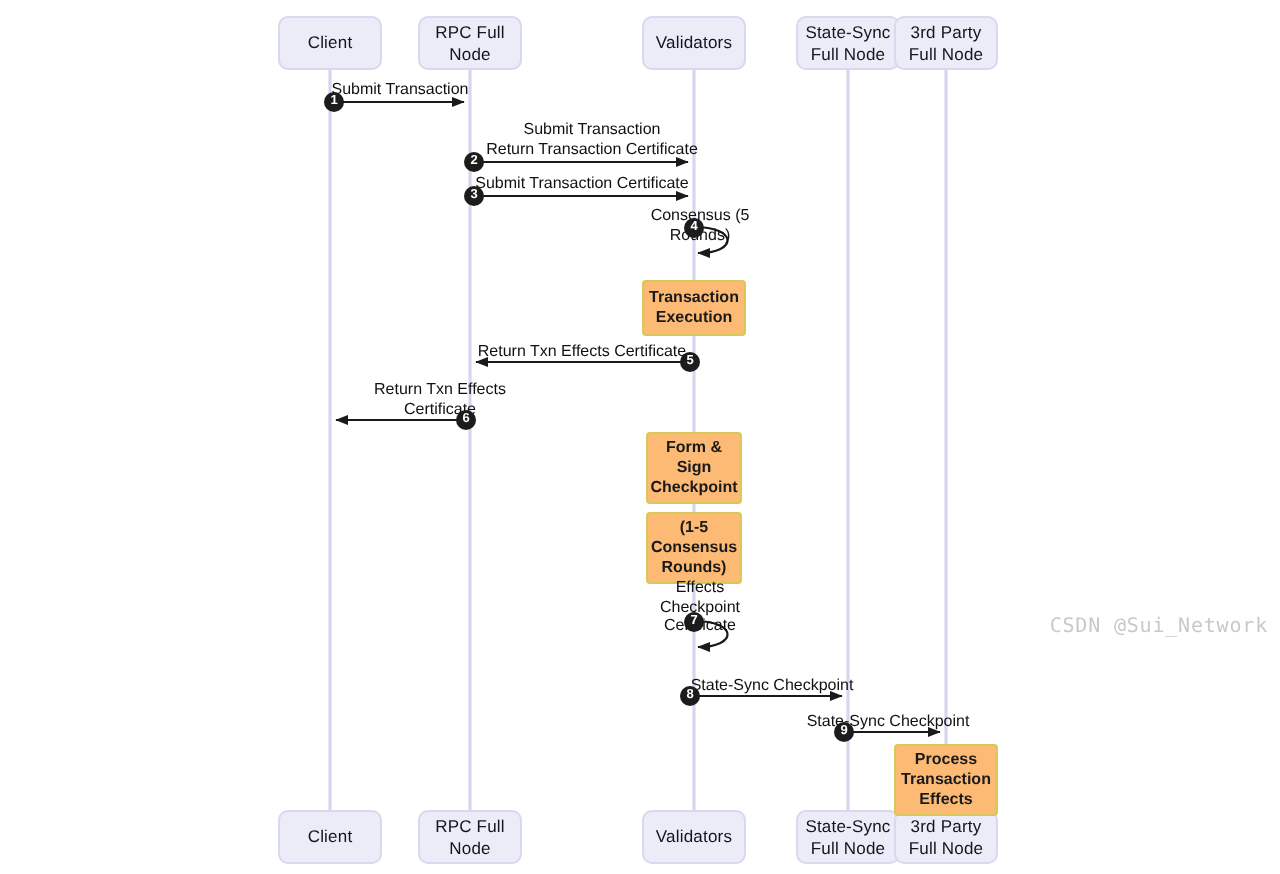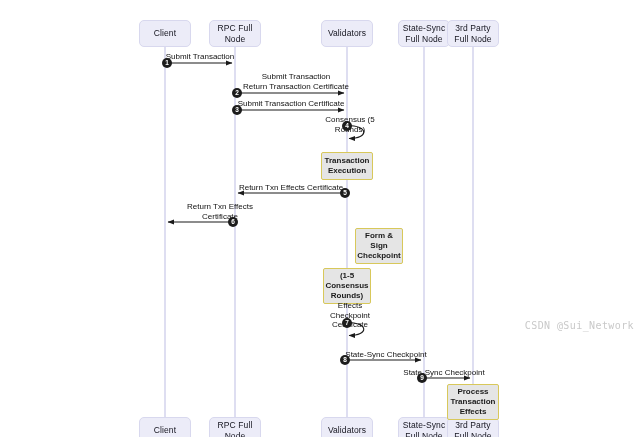--- a/index.html
+++ b/index.html
@@ -10,21 +10,21 @@
   body {
     width: 640px;
     height: 437px;
     position: relative;
     overflow: hidden;
     font-family: "Liberation Sans", "DejaVu Sans", sans-serif;
     color: #1a1a1a;
   }
   #diagram-root {
     position: absolute;
-    left: 0; top: 16px;
+    left: 0; top: 4px;
     width: 640px;
     height: 321px;
   }
   svg.layer {
     position: absolute;
     left: 0; top: 0;
     width: 640px;
     height: 437px;
     overflow: visible;
   }
@@ -43,21 +43,21 @@
     line-height: 10.5px;
     color: #14141e;
     letter-spacing: 0.1px;
     white-space: pre-line;
     padding: 1px 2px;
   }
   
   .note-box {
     position: absolute;
     box-sizing: border-box;
-    background: #e5e5e5;
+    background: #fdba74;
     border: 1px solid #d8c85a;
     border-radius: 2px;
     display: flex;
     align-items: center;
     justify-content: center;
     text-align: center;
     font-size: 8px;
     line-height: 10px;
     font-weight: bold;
     color: #1a1a1a;
@@ -149,21 +149,21 @@
 Node</span></div>
       <div class="actor-box" style="left: 321px; top: 401px; width: 52px; height: 27px;"><span>Validators</span></div>
       <div class="actor-box" style="left: 398px; top: 401px; width: 52px; height: 27px;"><span>State-Sync
 Full Node</span></div>
       <div class="actor-box" style="left: 447px; top: 401px; width: 52px; height: 27px;"><span>3rd Party
 Full Node</span></div>
     </div>
   <div id="notes-layer">
       <div class="note-box" style="left: 321px; top: 136px; width: 52px; height: 28px;"><span>Transaction
 Execution</span></div>
-      <div class="note-box" style="left: 323px; top: 212px; width: 48px; height: 36px; margin-left: 32px;"><span>Form &amp;
+      <div class="note-box" style="left: 323px; top: 212px; width: 48px; height: 36px;"><span>Form &amp;
 Sign
 Checkpoint</span></div>
       <div class="note-box" style="left: 323px; top: 252px; width: 48px; height: 36px;"><span>(1-5
 Consensus
 Rounds)</span></div>
       <div class="note-box" style="left: 447px; top: 368px; width: 52px; height: 36px;"><span>Process
 Transaction
 Effects</span></div>
     </div>
   <div id="labels-layer">

